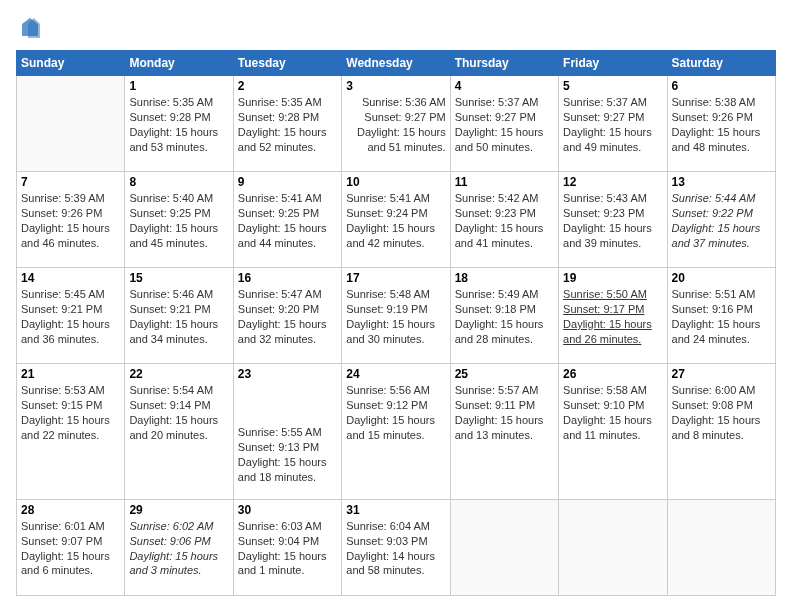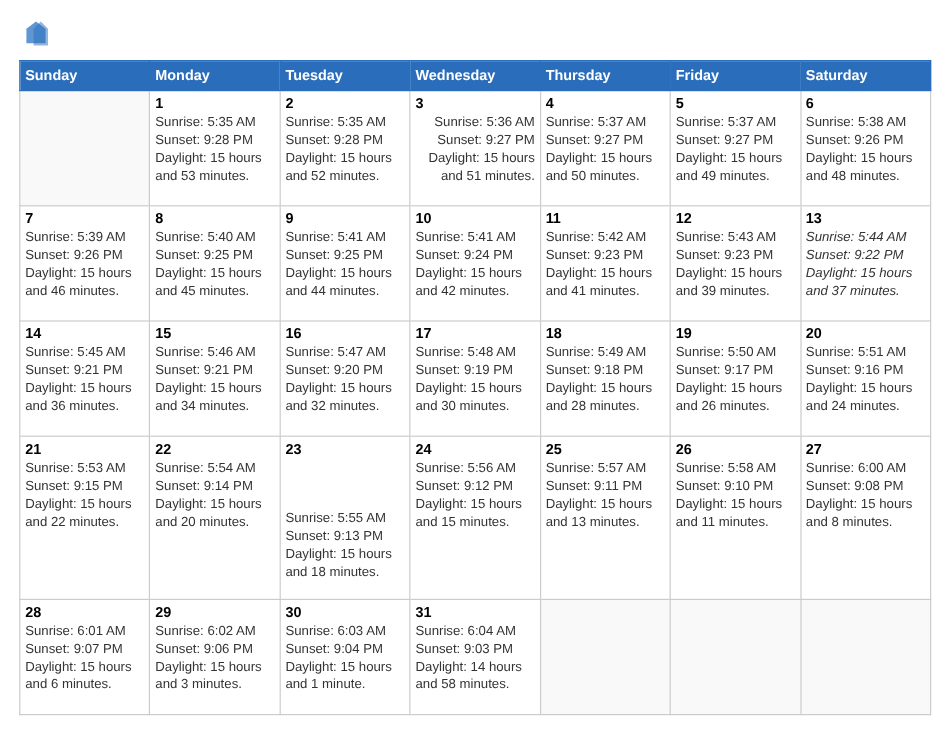--- a/index.html
+++ b/index.html
@@ -259,21 +259,21 @@
           </td>
           <td>
             <span class="day-num">18</span>
             <div class="cell-text" style="white-space: pre-line;">Sunrise: 5:49 AM
 Sunset: 9:18 PM
 Daylight: 15 hours
 and 28 minutes.</div>
           </td>
           <td>
             <span class="day-num">19</span>
-            <div class="cell-text" style="white-space: pre-line;">Sunrise: 5:50 AM
+            <div class="cell-text" style="white-space: pre-line; text-decoration: underline;">Sunrise: 5:50 AM
 Sunset: 9:17 PM
 Daylight: 15 hours
 and 26 minutes.</div>
           </td>
           <td>
             <span class="day-num">20</span>
             <div class="cell-text" style="white-space: pre-line;">Sunrise: 5:51 AM
 Sunset: 9:16 PM
 Daylight: 15 hours
 and 24 minutes.</div>
@@ -333,21 +333,21 @@
         <tr>
           <td>
             <span class="day-num">28</span>
             <div class="cell-text" style="white-space: pre-line;">Sunrise: 6:01 AM
 Sunset: 9:07 PM
 Daylight: 15 hours
 and 6 minutes.</div>
           </td>
           <td>
             <span class="day-num">29</span>
-            <div class="cell-text" style="white-space: pre-line;">Sunrise: 6:02 AM
+            <div class="cell-text" style="white-space: pre-line; font-style: italic;">Sunrise: 6:02 AM
 Sunset: 9:06 PM
 Daylight: 15 hours
 and 3 minutes.</div>
           </td>
           <td>
             <span class="day-num">30</span>
             <div class="cell-text" style="white-space: pre-line;">Sunrise: 6:03 AM
 Sunset: 9:04 PM
 Daylight: 15 hours
 and 1 minute.</div>

